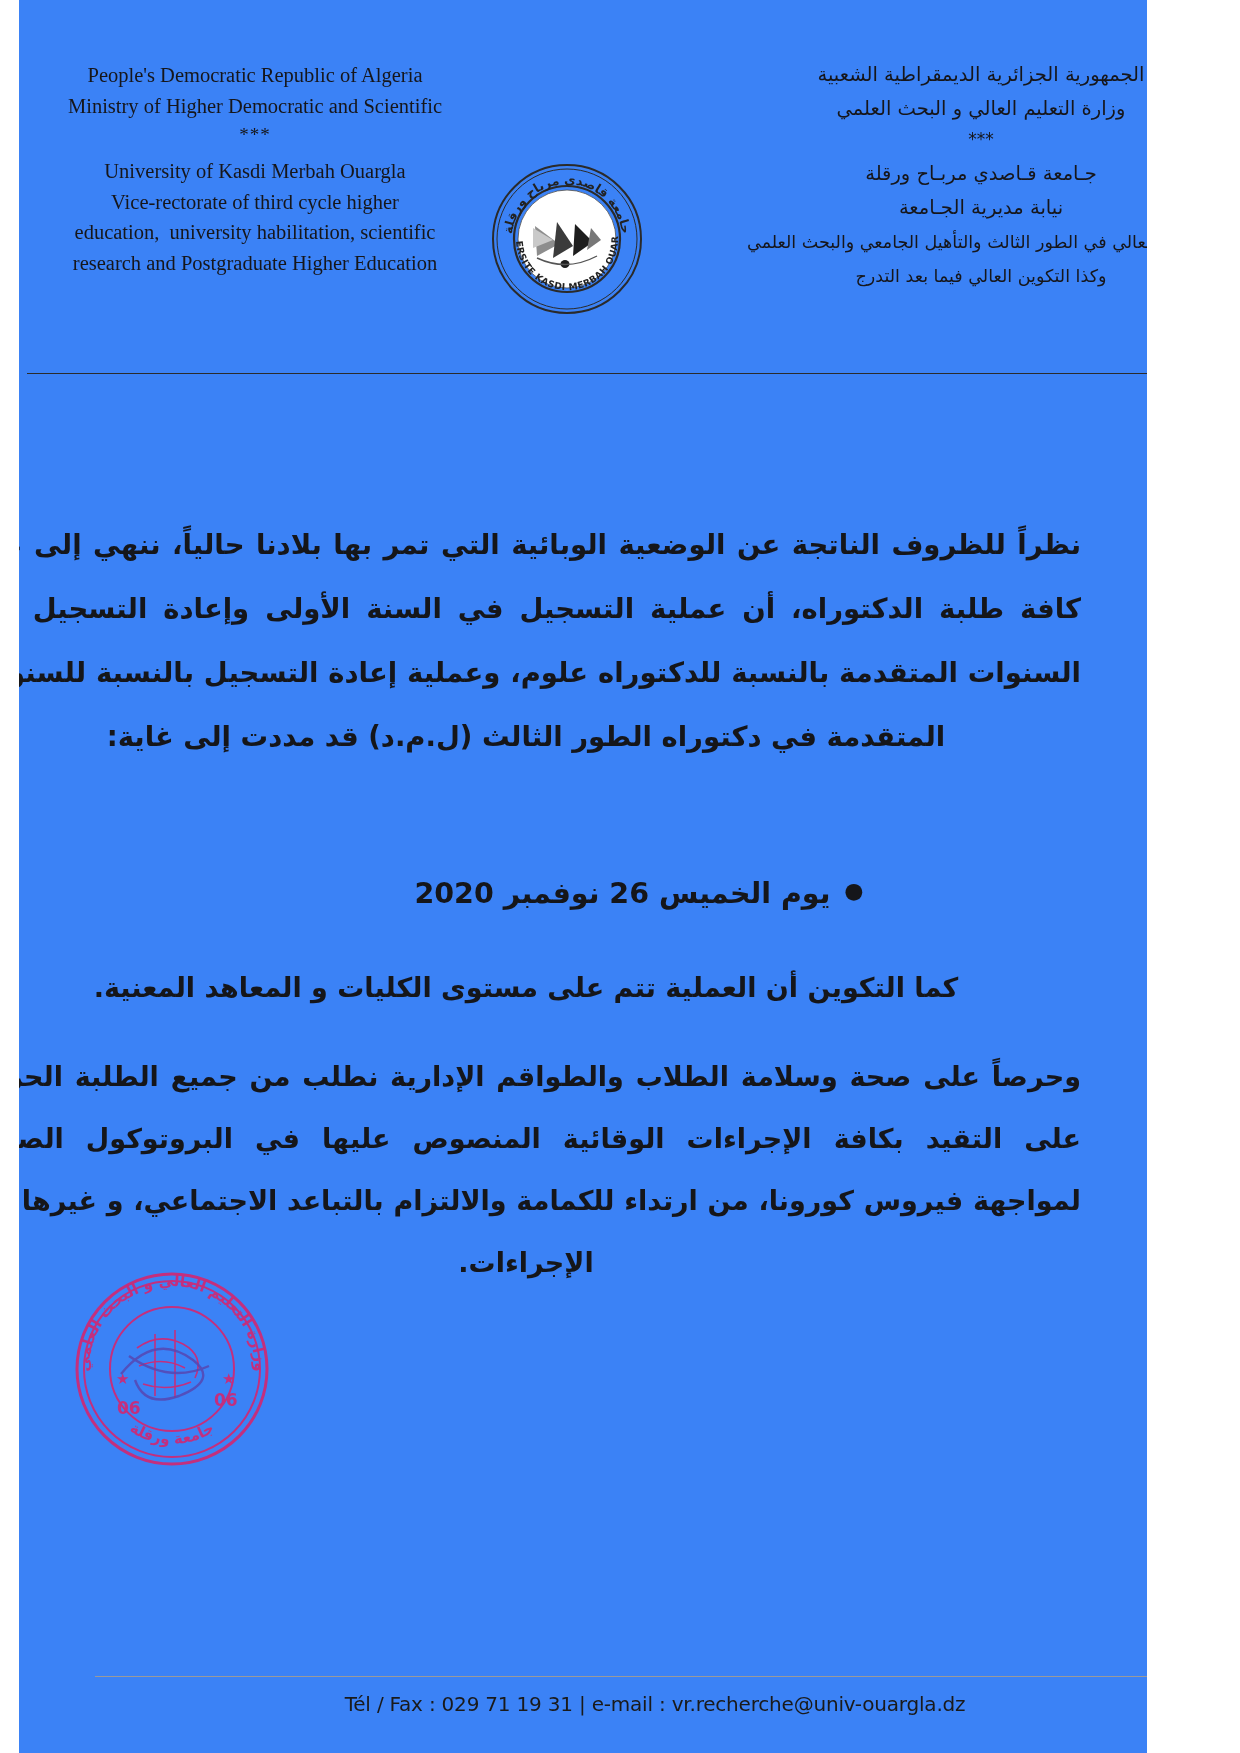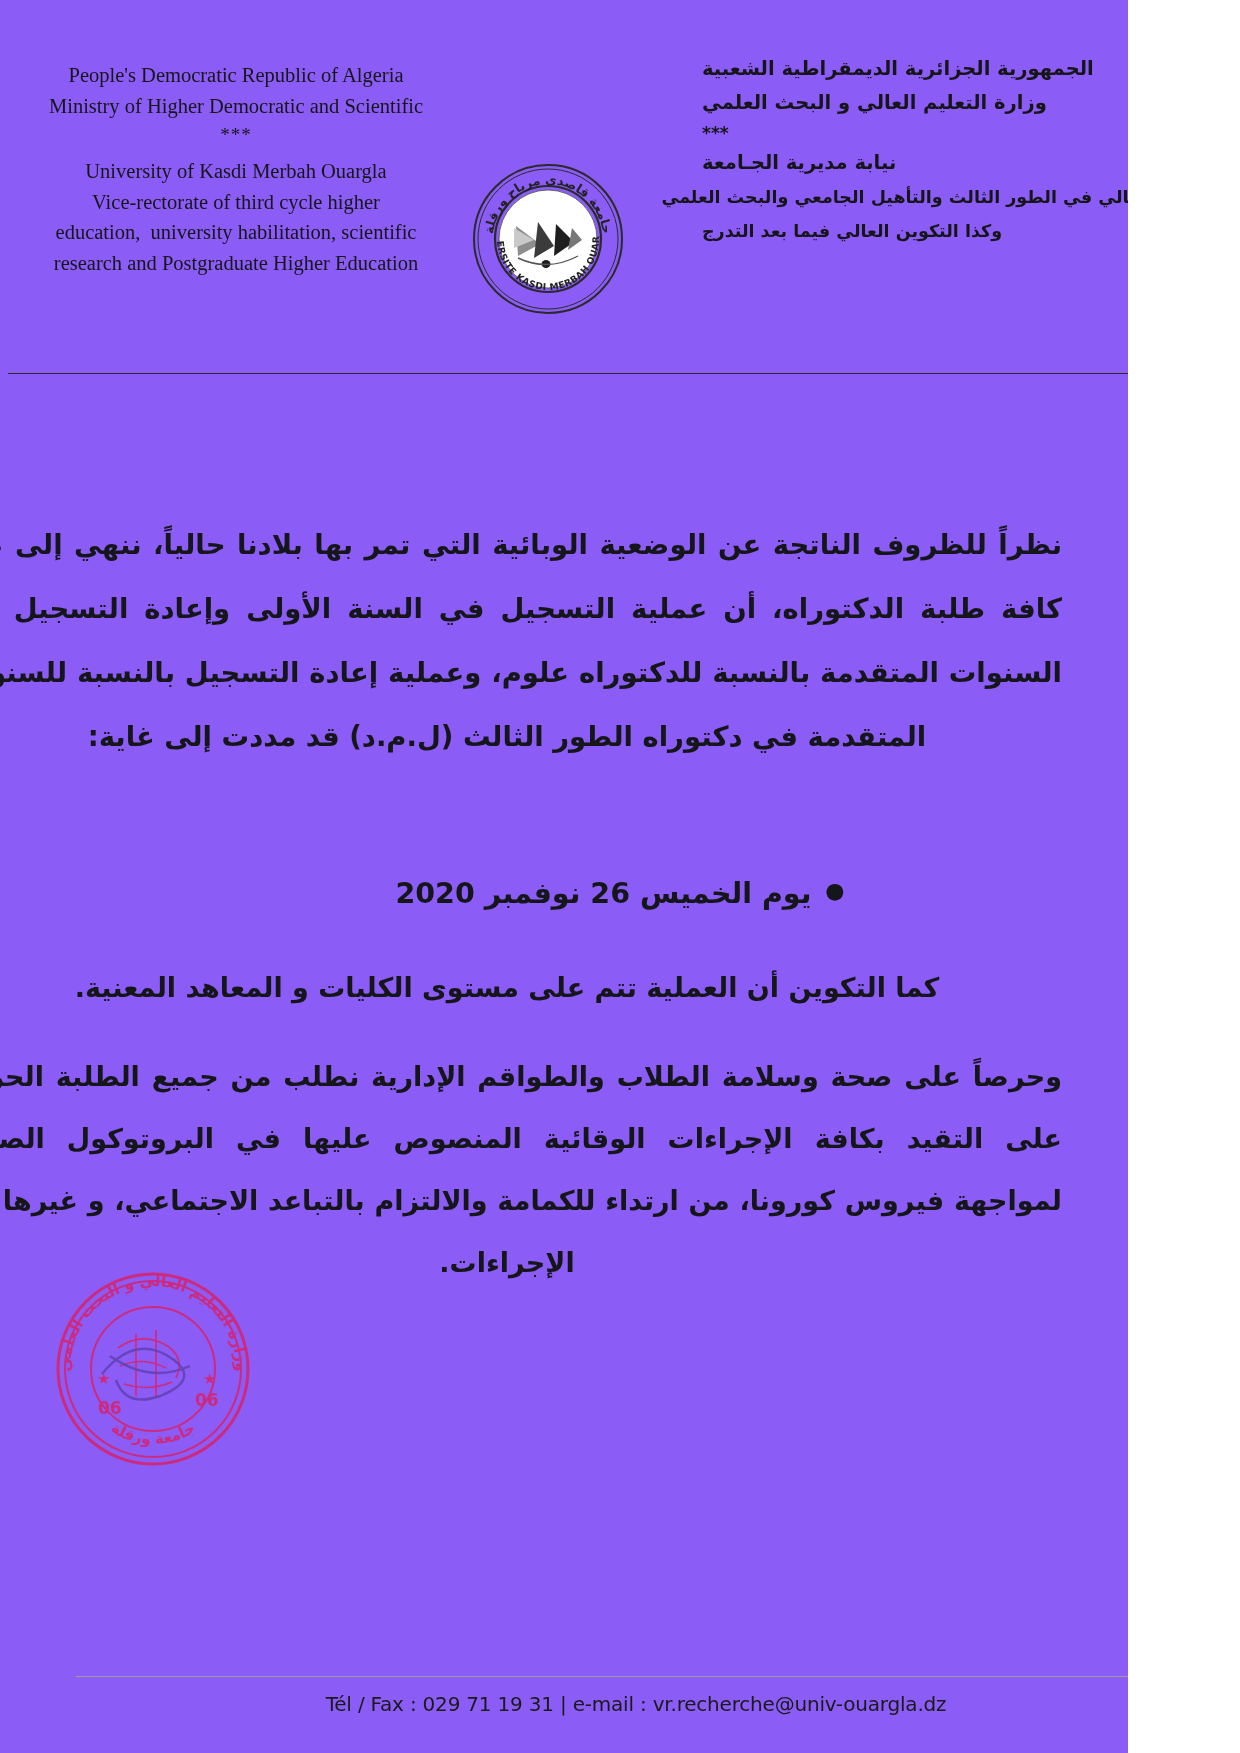--- a/index.html
+++ b/index.html
@@ -4,24 +4,25 @@
 <style>
   html, body {
     margin: 0;
     padding: 0;
     background: #ffffff;
   }
   .page {
     position: relative;
     width: 1128px;
     height: 1753px;
-    background: #8b5cf6;
+    background: #3b82f6;
     overflow: hidden;
     font-family: "Liberation Serif", "DejaVu Serif", serif;
     color: #111111;
+    margin-left: 19px;
   }
 
   
   .header {
     position: absolute;
     top: 46px;
     left: 0;
     width: 1240px;
     height: 280px;
   }
@@ -40,30 +41,29 @@
   .header-en .stars {
     display: block;
     font-size: 19px;
     letter-spacing: 1px;
     line-height: 28px;
   }
   .header-en .group2 { display: block; margin-top: 7px; }
 
   .header-ar {
     position: absolute;
-    top: 6px;
+    top: 12px;
     right: 18px;
     width: 520px;
-    text-align: left;
+    text-align: center;
     direction: rtl;
     font-family: "DejaVu Sans", sans-serif;
     font-size: 19.5px;
     line-height: 34px;
     color: #16161a;
-    font-weight: bold;
   }
   .header-ar .ln { display: block; white-space: nowrap; }
   .header-ar .stars { display: block; font-size: 17px; line-height: 26px; }
   .header-ar .sm { font-size: 17.5px; }
   .header-ar .group2 { display: block; margin-top: 5px; }
   .header-ar .spaced { letter-spacing: 1.5px; }
 
   
   .logo {
     position: absolute;
@@ -210,20 +210,21 @@
       <span class="ln group2">University of Kasdi Merbah Ouargla</span>
       <span class="ln">Vice-rectorate of third cycle higher</span>
       <span class="ln">education,  university habilitation, scientific</span>
       <span class="ln">research and Postgraduate Higher Education</span>
     </div>
 
     <div class="header-ar">
       <span class="ln">الجمهورية الجزائرية الديمقراطية الشعبية</span>
       <span class="ln">وزارة التعليم العالي و البحث العلمي</span>
       <span class="stars">***</span>
+      <span class="ln group2 spaced">جـامعة قـاصدي مربـاح  ورقلة</span>
       <span class="ln">نيابة مديرية الجـامعة</span>
       <span class="ln sm">للتكوين العالي في الطور الثالث والتأهيل الجامعي والبحث العلمي</span>
       <span class="ln sm">وكذا التكوين العالي فيما بعد التدرج</span>
     </div>
 
     <div class="logo">
       <svg width="154" height="154" viewBox="0 0 154 154" xmlns="http://www.w3.org/2000/svg">
         <defs>
           <path id="arcTop" d="M 22,77 A 55,55 0 0 1 132,77"></path>
           <path id="arcBot" d="M 26,77 A 51,51 0 0 0 128,77"></path>

